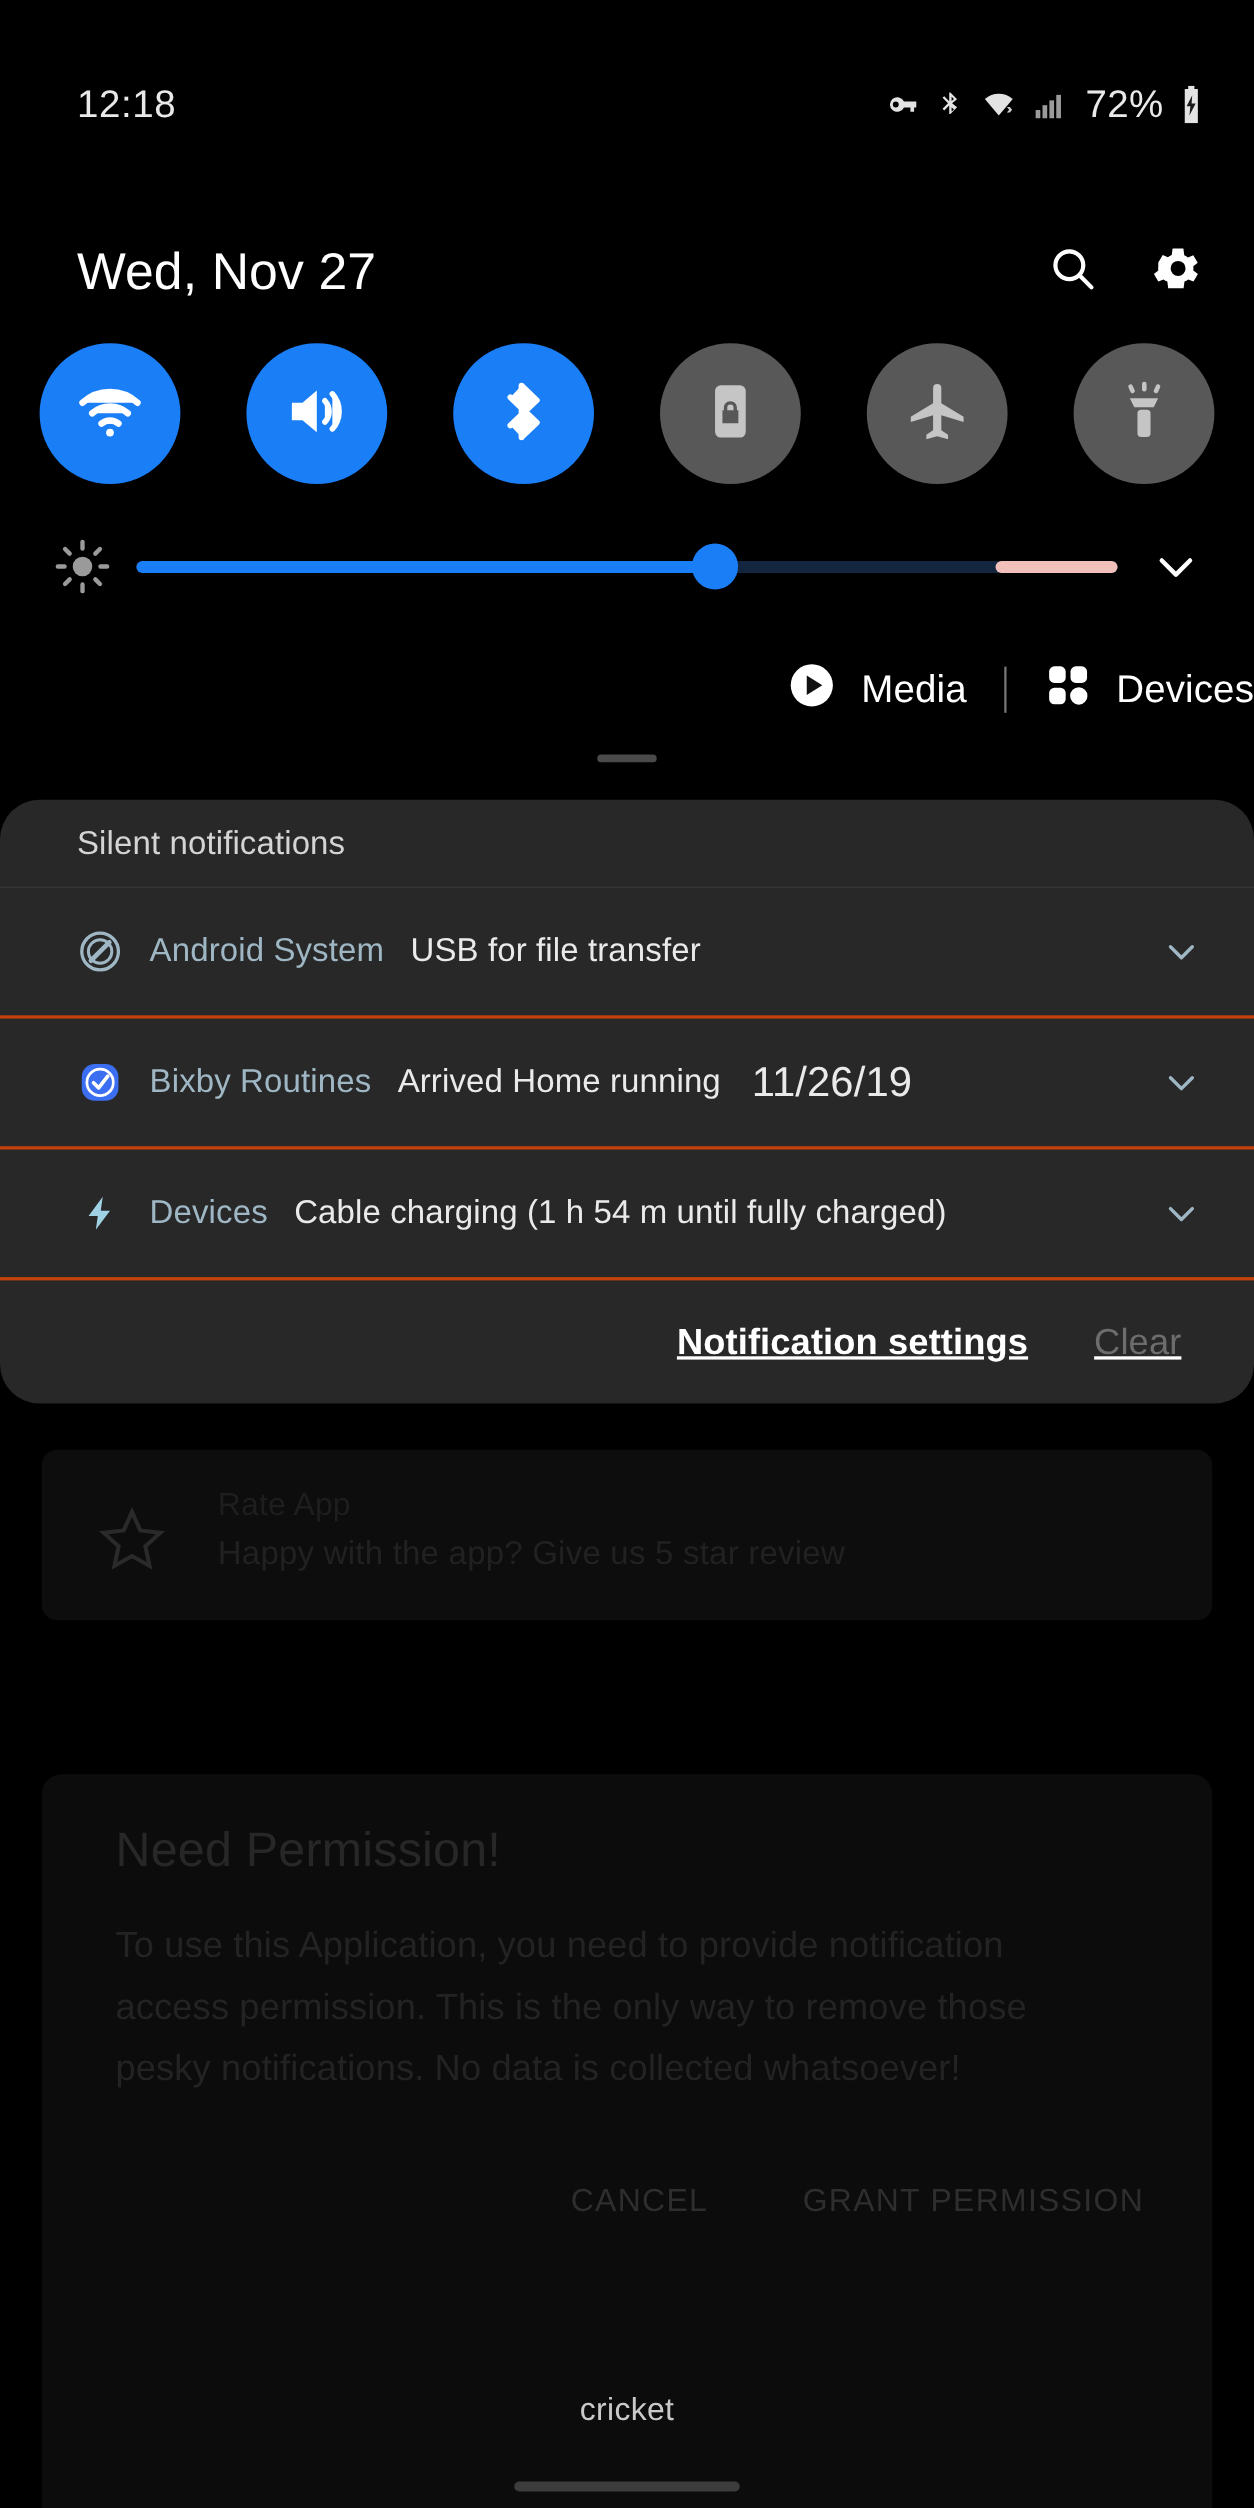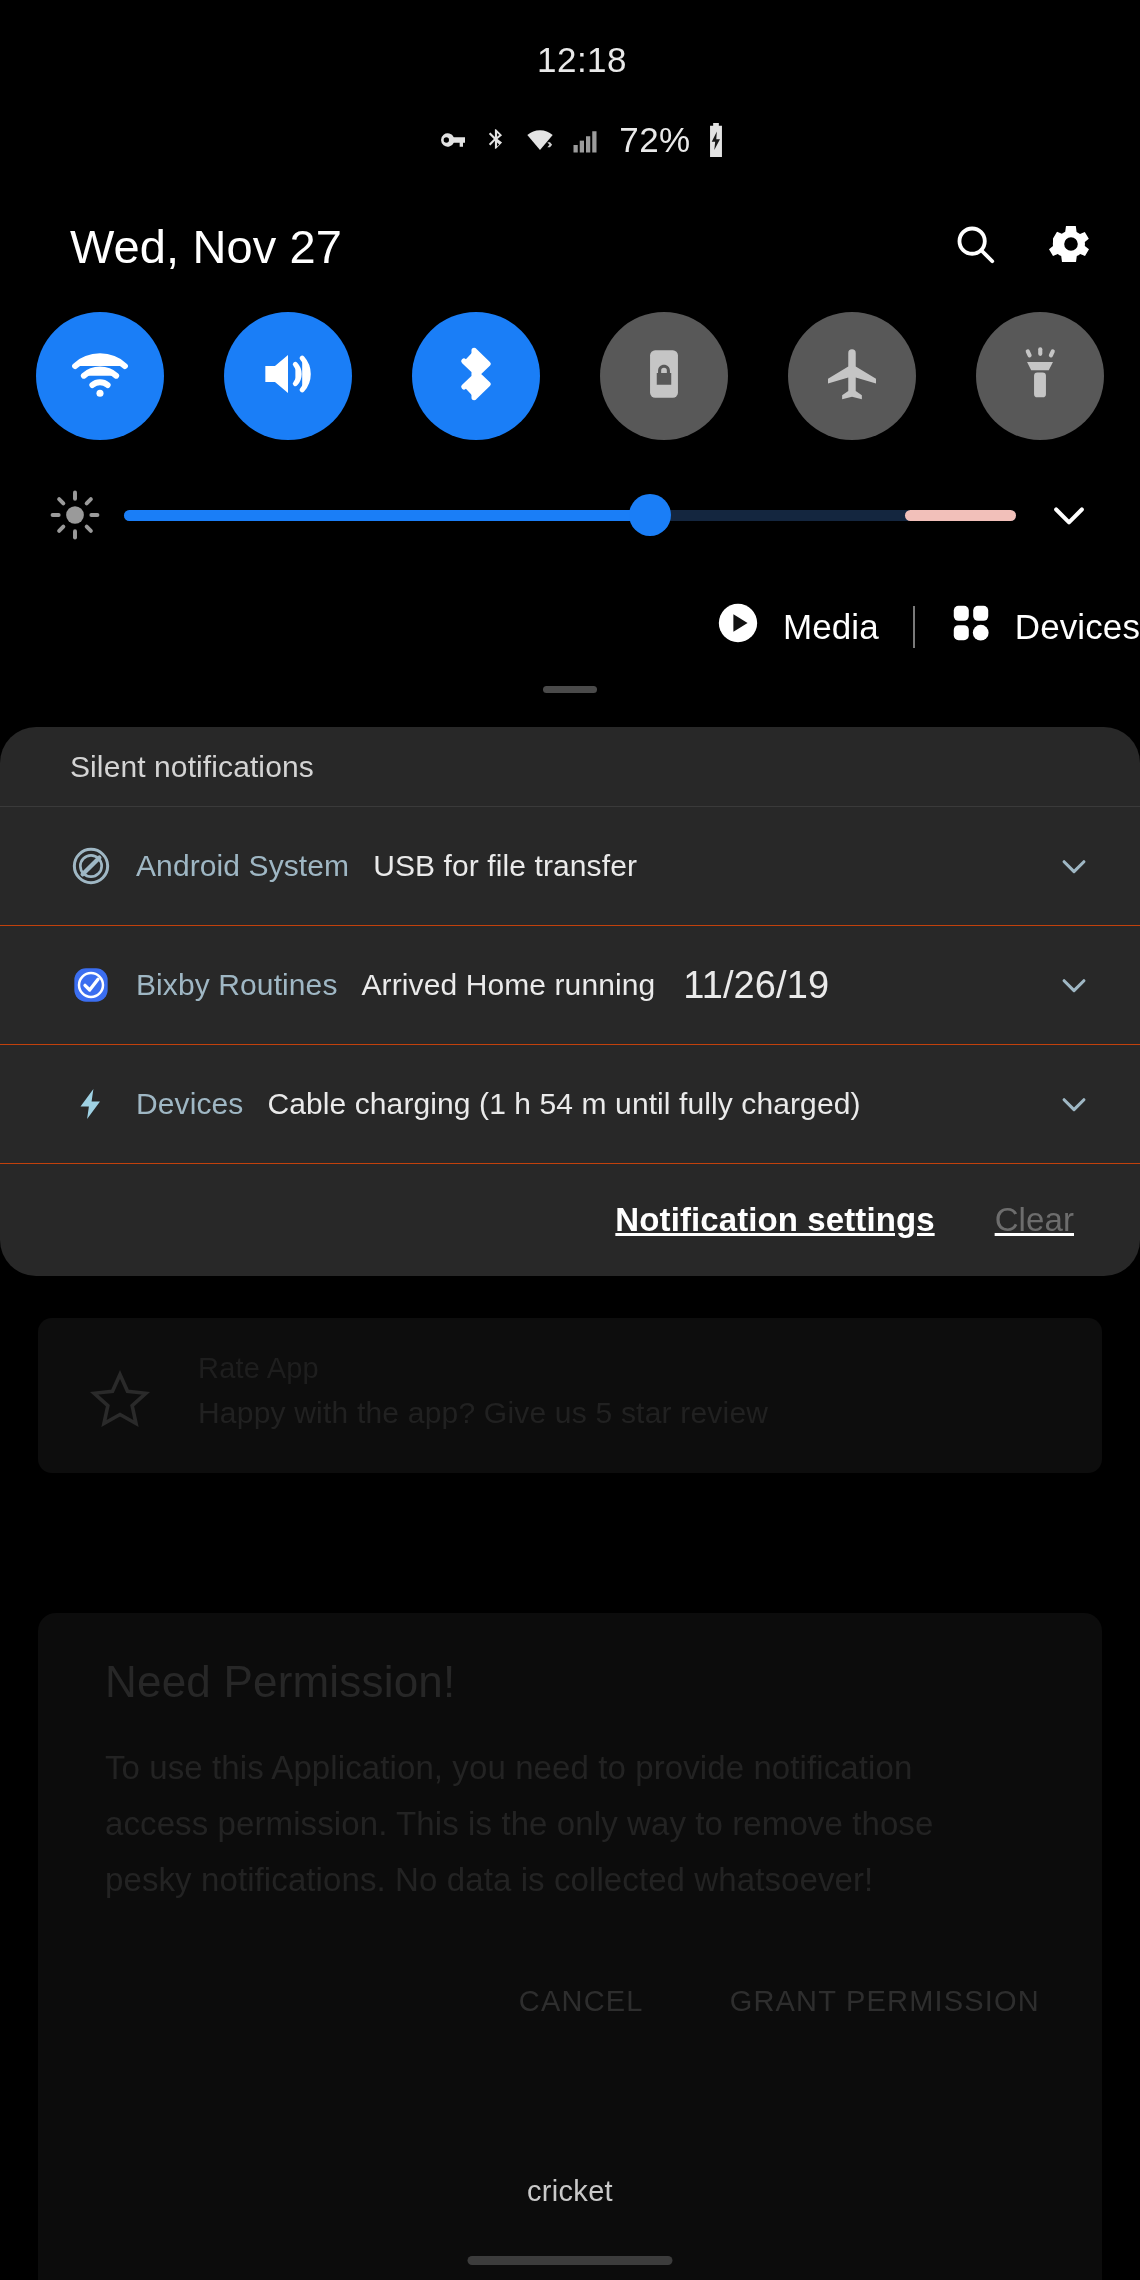--- a/index.html
+++ b/index.html
@@ -112,21 +112,20 @@
 
   
   .status-bar {
     position: absolute;
     left: 0; top: 0;
     width: 1140px; height: 150px;
     display: flex;
     align-items: center;
     justify-content: space-between;
     padding: 0 46px 0 70px;
-    flex-direction: column;
   }
   .status-time {
     font-size: 35px;
     color: #e9e9e9;
     letter-spacing: .5px;
     margin-top: 40px;
   }
   .status-icons {
     display: flex;
     align-items: center;
@@ -291,21 +290,21 @@
     font-size: 30px;
     color: #d4d4d4;
     letter-spacing: .1px;
     border-bottom: 1px solid #3a3a3a;
   }
   .notif-row {
     height: 119px;
     display: flex;
     align-items: center;
     padding: 0 44px 0 70px;
-    border-bottom: 1px solid #c2410c;
+    border-bottom: 3px solid #c2410c;
   }
   .notif-icon {
     width: 42px; height: 42px;
     flex: 0 0 42px;
     display: flex;
     align-items: center;
     justify-content: center;
     margin-right: 24px;
   }
   .notif-app {

